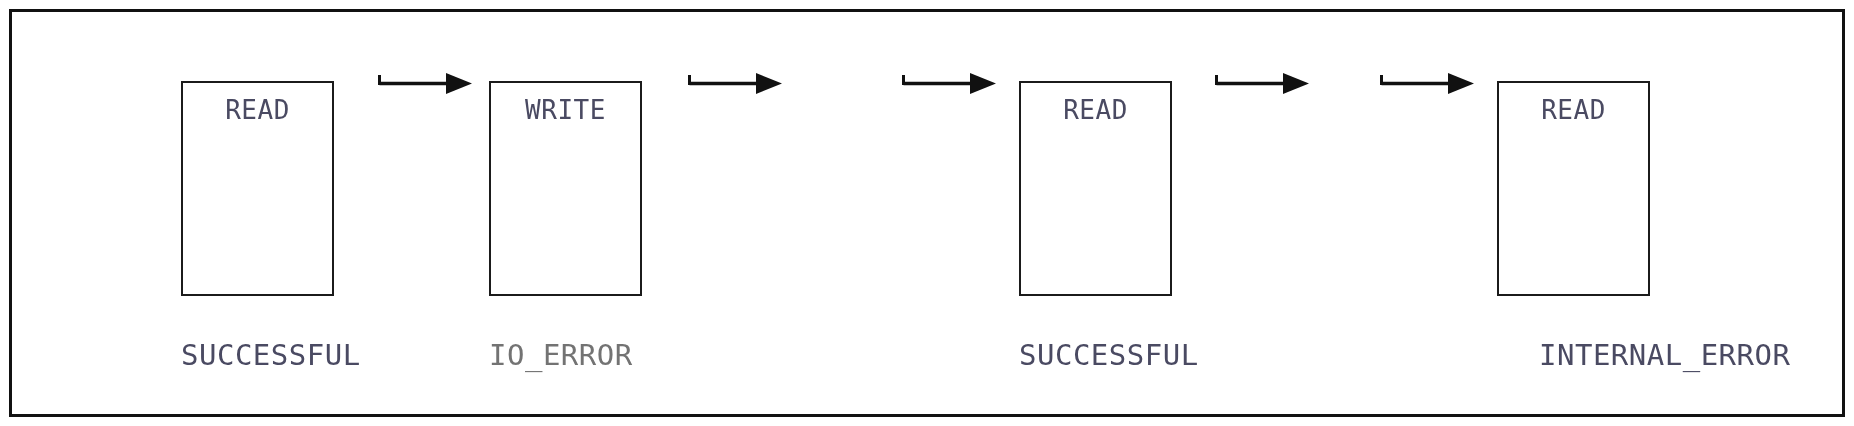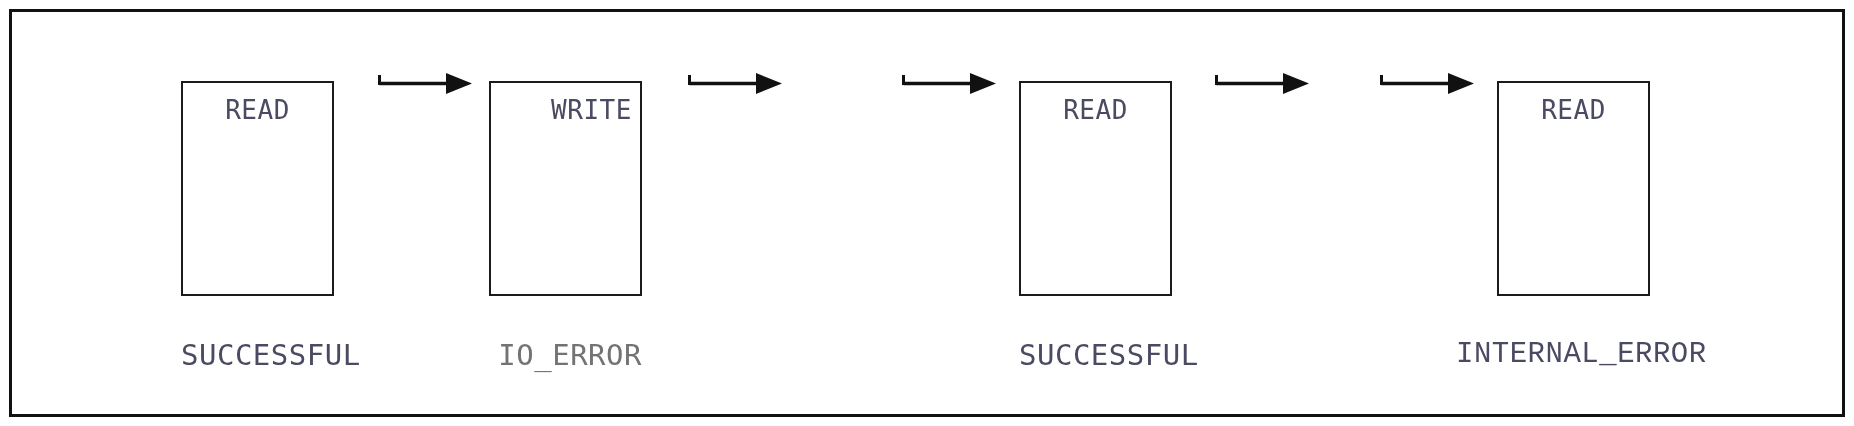--- a/index.html
+++ b/index.html
@@ -62,21 +62,21 @@
     letter-spacing: 0.5px;
     color: #4a4a62;
     white-space: nowrap;
     -webkit-font-smoothing: antialiased;
   }
   .node-label {
     position: absolute;
     top: 0;
     left: 0;
     width: 100%;
-    text-align: right;
+    text-align: left;
     font-family: "DejaVu Sans Mono", monospace;
     font-size: 29px;
     line-height: 34px;
     letter-spacing: 0.5px;
     color: #4a4a62;
     white-space: nowrap;
   }
   
   .arrow {
     position: absolute;
@@ -97,35 +97,35 @@
   <div class="diagram-area">
 
     <div class="node" id="n1" style="left: 181px; top: 55px; width: 153px; height: 215px;">
       <div class="node-box" style="width: 153px; height: 215px; border-color: rgb(27, 27, 27);"></div>
       <div class="node-title" style="color: rgb(74, 74, 98);">READ</div>
     </div>
     <div class="node-label" id="l1" style="left: 181px; top: 312px; width: 153px; color: rgb(74, 74, 98);">SUCCESSFUL</div>
 
     <div class="node" id="n2" style="left: 489px; top: 55px; width: 153px; height: 215px;">
       <div class="node-box" style="width: 153px; height: 215px; border-color: rgb(27, 27, 27);"></div>
-      <div class="node-title" style="color: rgb(74, 74, 98); padding-left: 26px;">WRITE</div>
+      <div class="node-title" style="color: rgb(74, 74, 98);">WRITE</div>
     </div>
     <div class="node-label" id="l2" style="left: 489px; top: 312px; width: 153px; color: #737373;">IO_ERROR</div>
 
     <div class="node" id="n3" style="left: 1019px; top: 55px; width: 153px; height: 215px;">
       <div class="node-box" style="width: 153px; height: 215px; border-color: rgb(27, 27, 27);"></div>
       <div class="node-title" style="color: rgb(74, 74, 98);">READ</div>
     </div>
     <div class="node-label" id="l3" style="left: 1019px; top: 312px; width: 153px; color: rgb(74, 74, 98);">SUCCESSFUL</div>
 
     <div class="node" id="n4" style="left: 1497px; top: 55px; width: 153px; height: 215px;">
       <div class="node-box" style="width: 153px; height: 215px; border-color: rgb(27, 27, 27);"></div>
       <div class="node-title" style="color: rgb(74, 74, 98);">READ</div>
     </div>
-    <div class="node-label" id="l4" style="left: 1456px; top: 312px; width: 153px; color: rgb(74, 74, 98); font-family: Liberation Mono, monospace;">INTERNAL_ERROR</div>
+    <div class="node-label" id="l4" style="left: 1539px; top: 312px; width: 153px; color: rgb(74, 74, 98);">INTERNAL_ERROR</div>
 
     <div class="arrow" id="a1" style="left: 378px; top: 44px; width: 100px;">
       <svg width="100" height="26" viewBox="0 0 100 26">
         <path d="M1.5,5 L1.5,15" stroke="#111111" stroke-width="3" fill="none"></path>
         <path d="M1.5,13.5 L74,13.5" stroke="#111111" stroke-width="3.6" fill="none"></path>
         <path d="M68,3 L94,13.5 L68,24 Z" fill="#111111"></path>
       </svg>
     </div>
 
     <div class="arrow" id="a2" style="left: 688px; top: 44px; width: 100px;">

